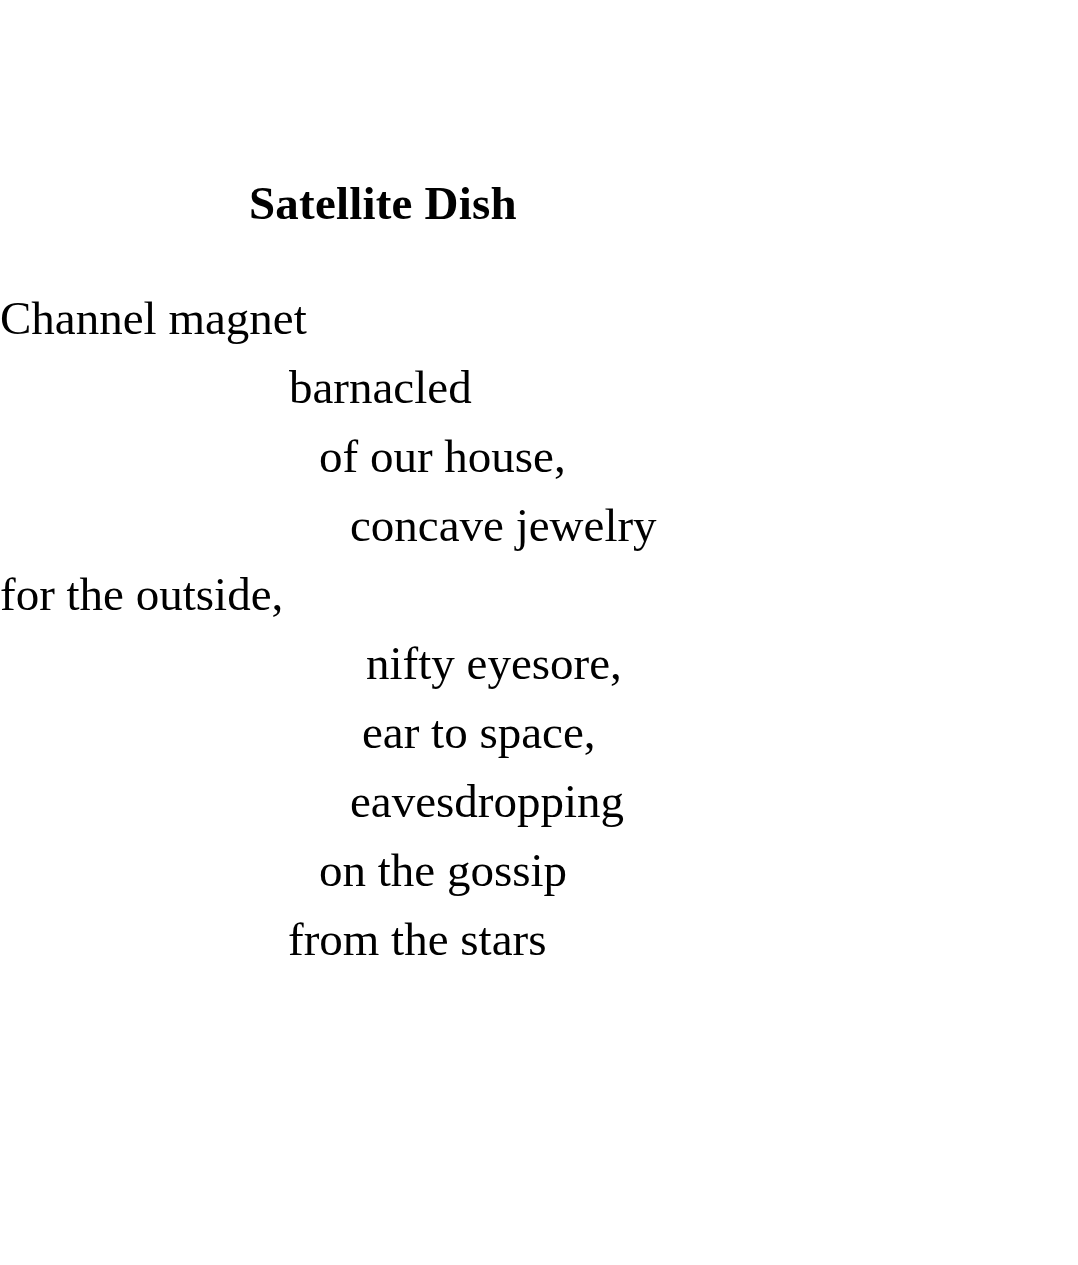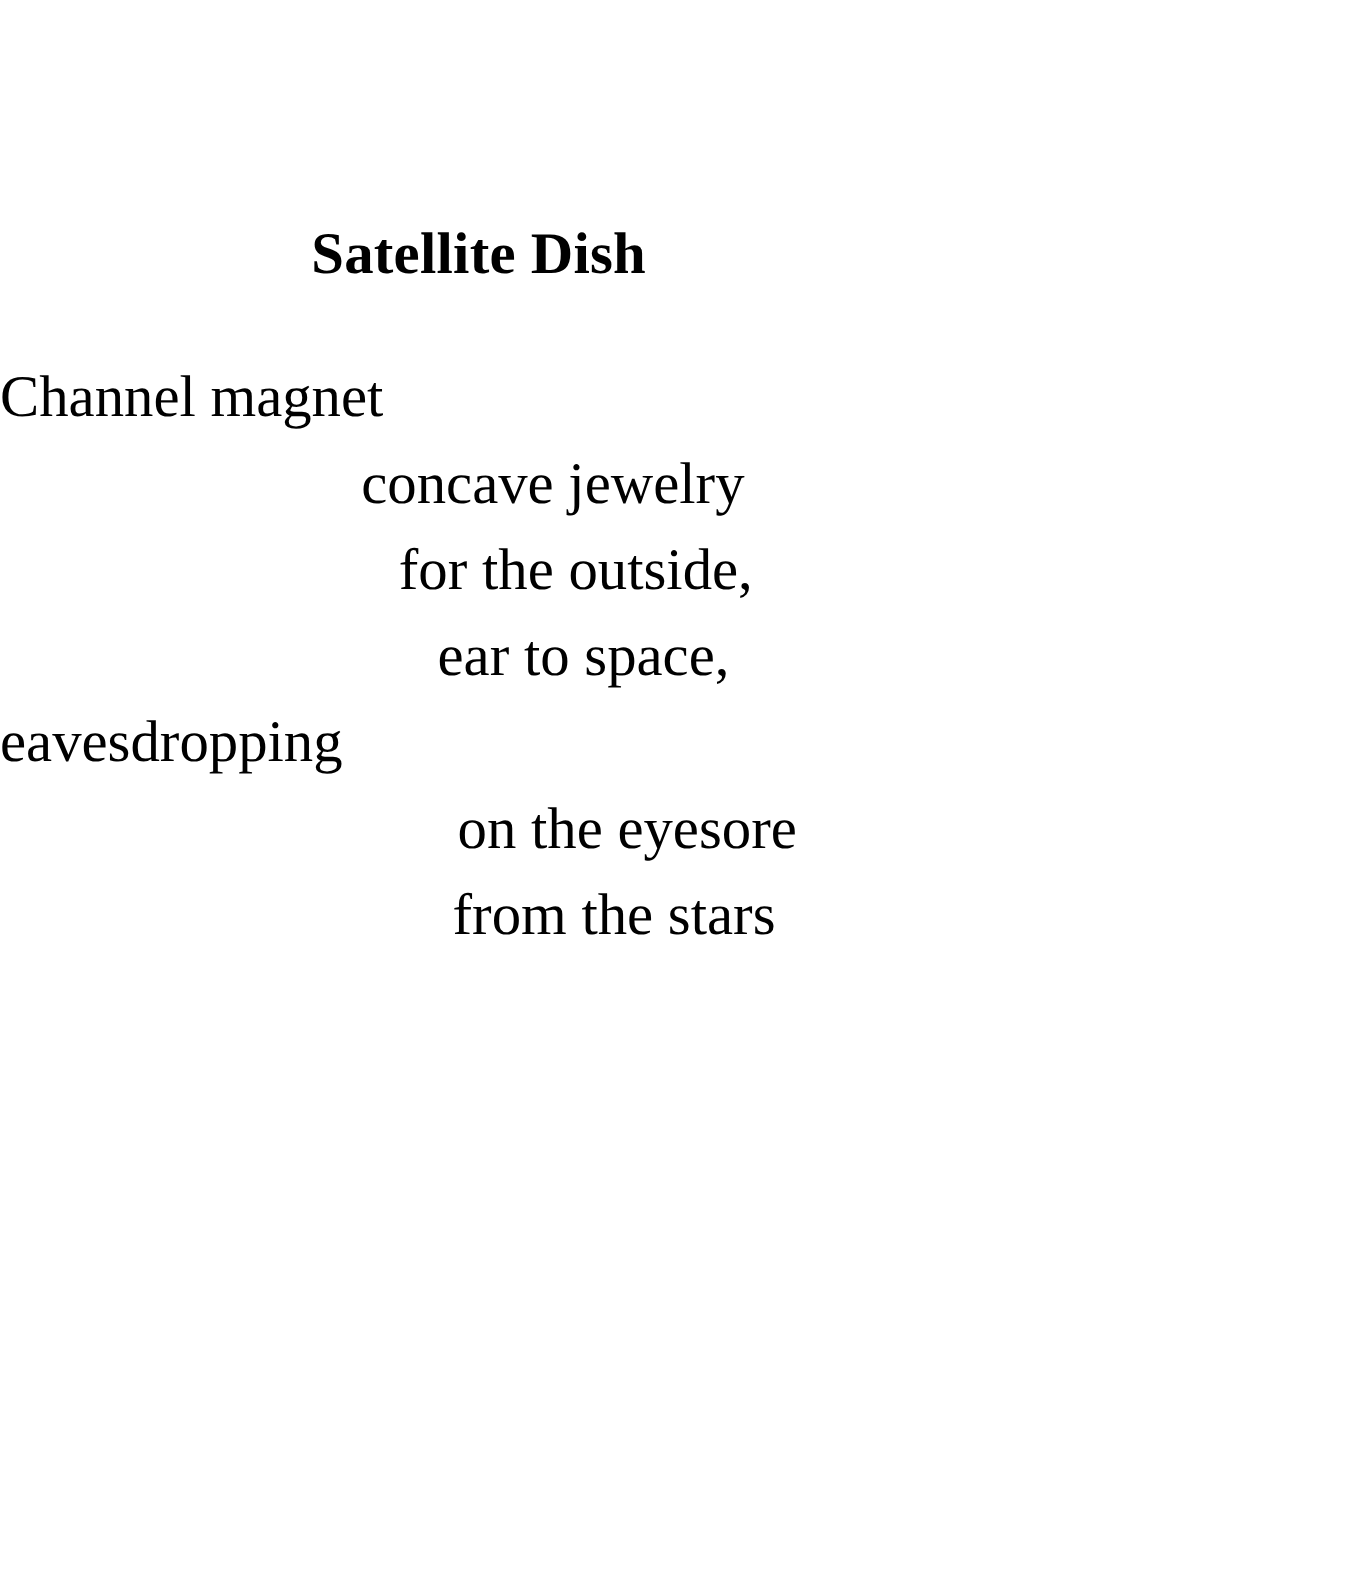--- a/index.html
+++ b/index.html
@@ -63,21 +63,24 @@
   .poem-line:nth-child(11) { padding-left: 249px; }
 </style>
 </head>
 <body style="background: rgb(255, 255, 255); color: rgb(0, 0, 0);">
 
 <div class="page">
   <article class="poem">
     <h1 class="poem-title">Satellite Dish</h1>
     <div class="poem-body">
       <div class="poem-line">Channel magnet</div>
+      <div class="poem-line">barnacled</div>
+      <div class="poem-line">of our house,</div>
       <div class="poem-line">concave jewelry</div>
       <div class="poem-line">for the outside,</div>
+      <div class="poem-line">nifty eyesore,</div>
       <div class="poem-line">ear to space,</div>
       <div class="poem-line">eavesdropping</div>
-      <div class="poem-line">on the eyesore</div>
+      <div class="poem-line">on the gossip</div>
       <div class="poem-line">from the stars</div>
     </div>
   </article>
 </div>
 
 </body></html>

